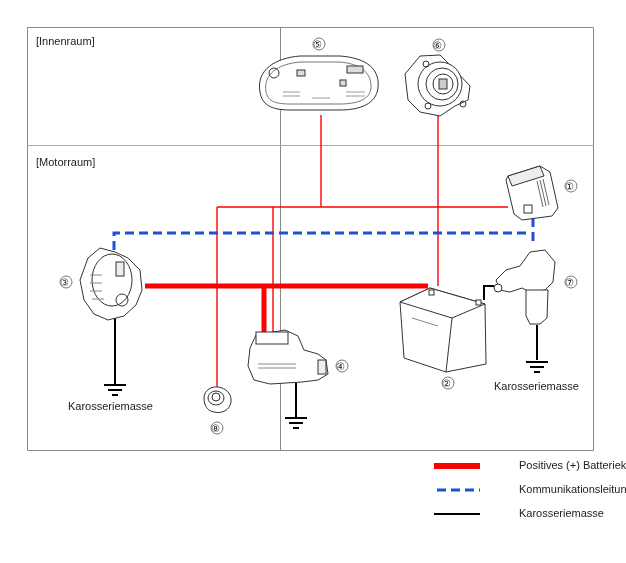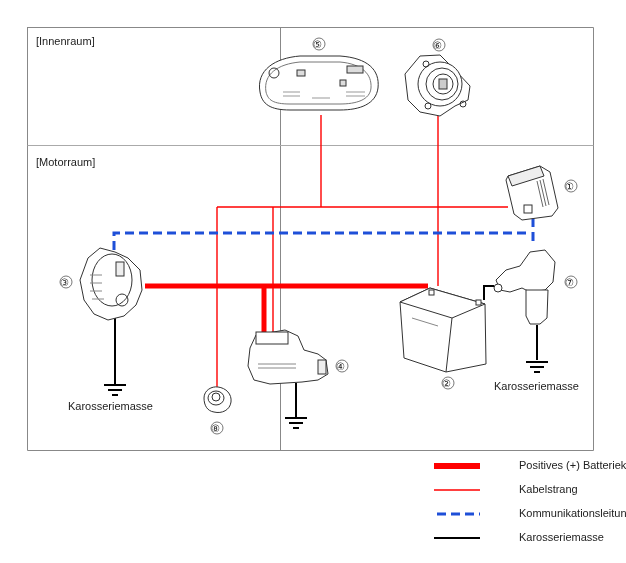--- a/index.html
+++ b/index.html
@@ -175,26 +175,20 @@
 
 <div class="legend">
   <div class="legend-row">
     <svg class="legend-swatch" width="46" height="16">
         <line x1="0" y1="8" x2="46" y2="8" stroke="#ff0000" stroke-width="6"></line>
       </svg>
     <span class="legend-text">Positives (+) Batteriekabel</span>
   </div>
   <div class="legend-row">
     <svg class="legend-swatch" width="46" height="16">
-        <line x1="0" y1="8" x2="46" y2="8" stroke="#ff0000" stroke-width="1.5"></line>
-      </svg>
-    <span class="legend-text">Kabelstrang</span>
-  </div>
-  <div class="legend-row">
-    <svg class="legend-swatch" width="46" height="16">
         <line x1="3" y1="8" x2="46" y2="8" stroke="#1e4fd8" stroke-width="3" stroke-dasharray="9,5"></line>
       </svg>
     <span class="legend-text">Kommunikationsleitung</span>
   </div>
   <div class="legend-row">
     <svg class="legend-swatch" width="46" height="16">
         <line x1="0" y1="8" x2="46" y2="8" stroke="#000" stroke-width="2"></line>
       </svg>
     <span class="legend-text">Karosseriemasse</span>
   </div>

